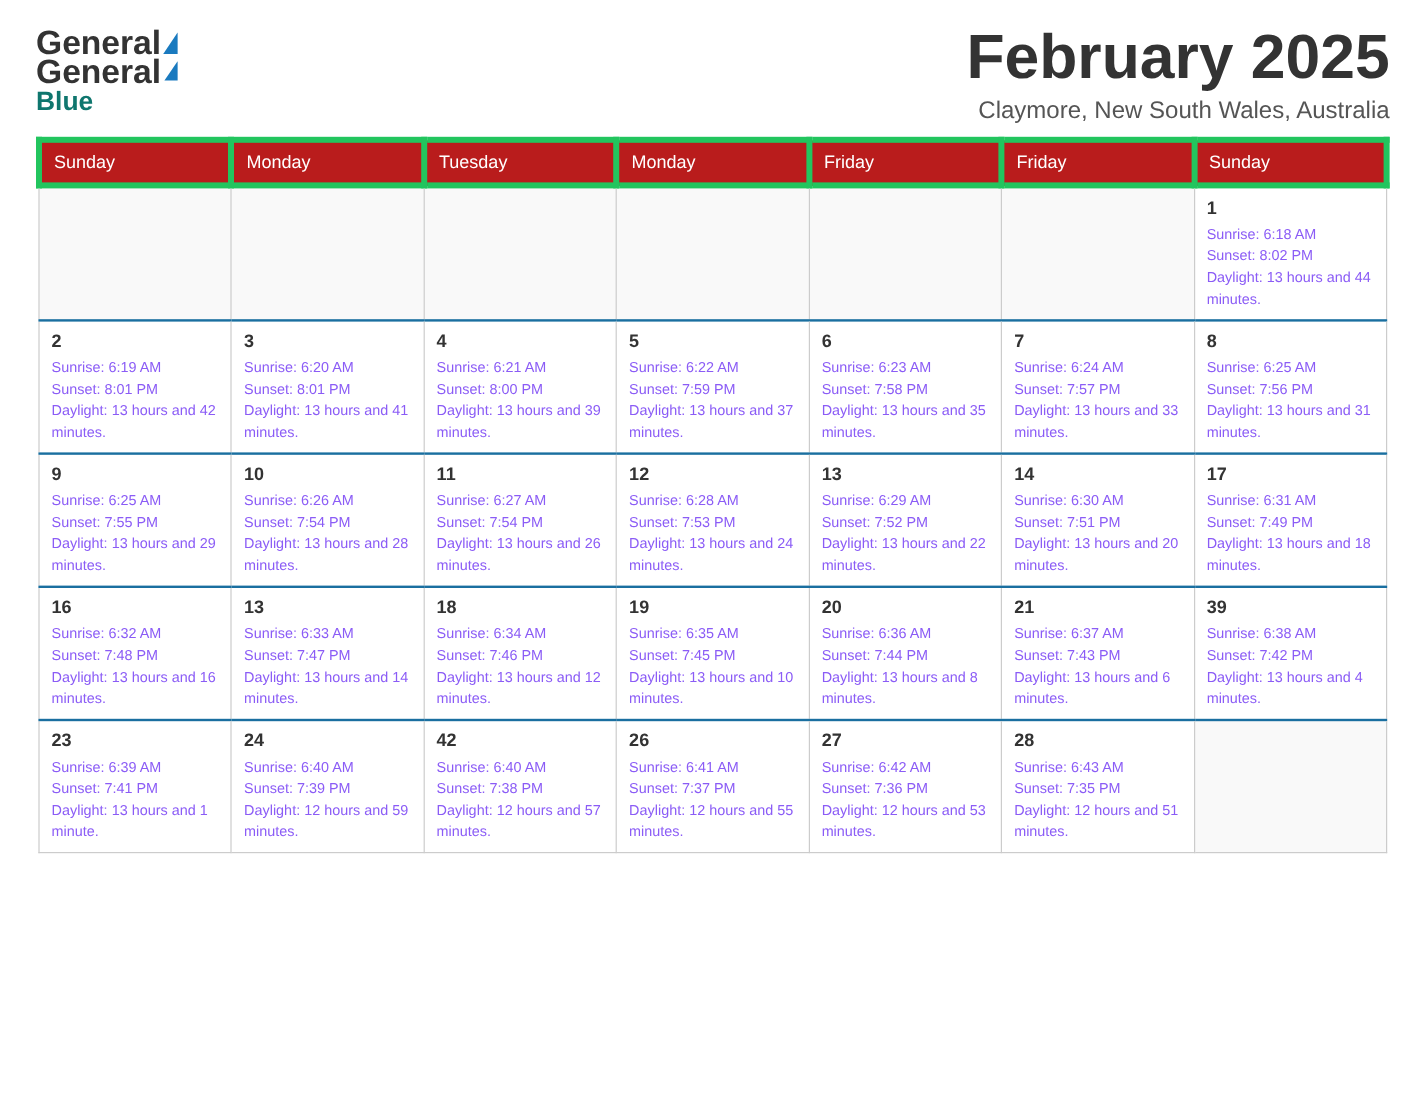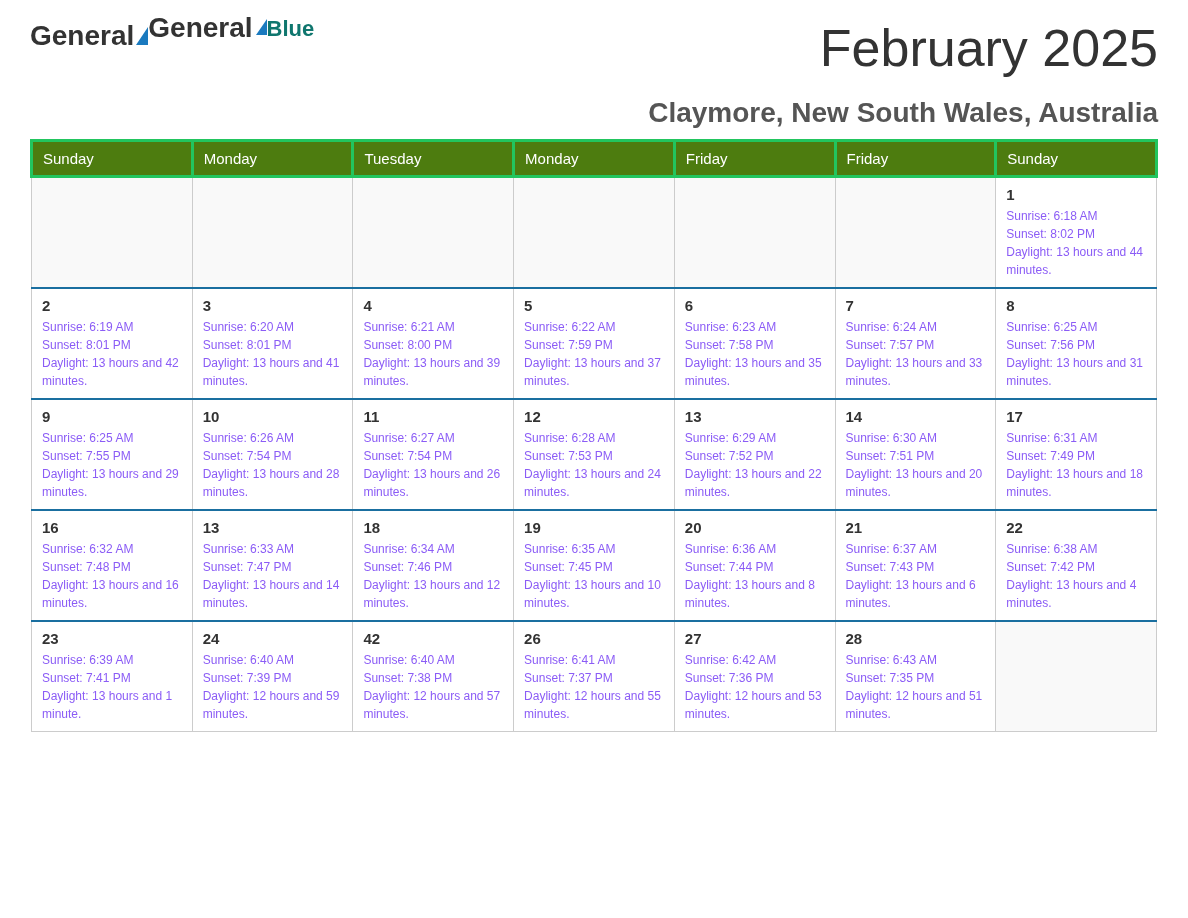--- a/index.html
+++ b/index.html
@@ -12,21 +12,21 @@
       padding: 20px 30px;
     }
     .header {
       display: flex;
       justify-content: space-between;
       align-items: flex-start;
       margin-bottom: 10px;
     }
     .logo {
       display: flex;
-      flex-direction: row;
+      flex-direction: column;
       align-items: flex-start;
     }
     .logo-text {
       font-size: 28px;
       font-weight: bold;
       color: #333;
       display: flex;
       align-items: center;
     }
     .logo-general { color: #333; }
@@ -36,43 +36,42 @@
       border-left: 12px solid transparent;
       border-bottom: 18px solid #1a7abf;
       display: inline-block;
       margin-left: 2px;
     }
     .title-block {
       text-align: right;
     }
     .month-title {
       font-size: 52px;
-      font-weight: normal;
+      font-weight: bold;
       color: #333;
       line-height: 1.1;
     }
     .location {
-      font-size: 28px;
+      font-size: 20px;
       color: #555;
-      margin-top: 20px;
-      font-weight: bold;
+      margin-top: 4px;
     }
     .calendar {
       width: 100%;
       border-collapse: collapse;
       margin-top: 10px;
     }
     .calendar th {
-      background-color: #4d7c0f;
+      background-color: #b91c1c;
       color: #fff;
       font-size: 15px;
       font-weight: normal;
       padding: 8px 10px;
       text-align: left;
-      border: 3px solid #22c55e;
+      border: 5px solid #22c55e;
     }
     .calendar td {
       vertical-align: top;
       padding: 8px 10px;
       border: 1px solid #ccc;
       border-top: 2px solid #1a6fa0;
       font-size: 12.5px;
       color: #333;
       width: calc(100% / 7);
       min-height: 110px;
@@ -221,21 +220,21 @@
         </td>
         <td>
           <div class="day-number">20</div>
           <div class="day-info">Sunrise: 6:36 AM<br>Sunset: 7:44 PM<br>Daylight: 13 hours and 8 minutes.</div>
         </td>
         <td>
           <div class="day-number">21</div>
           <div class="day-info">Sunrise: 6:37 AM<br>Sunset: 7:43 PM<br>Daylight: 13 hours and 6 minutes.</div>
         </td>
         <td>
-          <div class="day-number">22</div>
+          <div class="day-number">39</div>
           <div class="day-info">Sunrise: 6:38 AM<br>Sunset: 7:42 PM<br>Daylight: 13 hours and 4 minutes.</div>
         </td>
       </tr>
       <tr>
         <td>
           <div class="day-number">23</div>
           <div class="day-info">Sunrise: 6:39 AM<br>Sunset: 7:41 PM<br>Daylight: 13 hours and 1 minute.</div>
         </td>
         <td>
           <div class="day-number">24</div>

